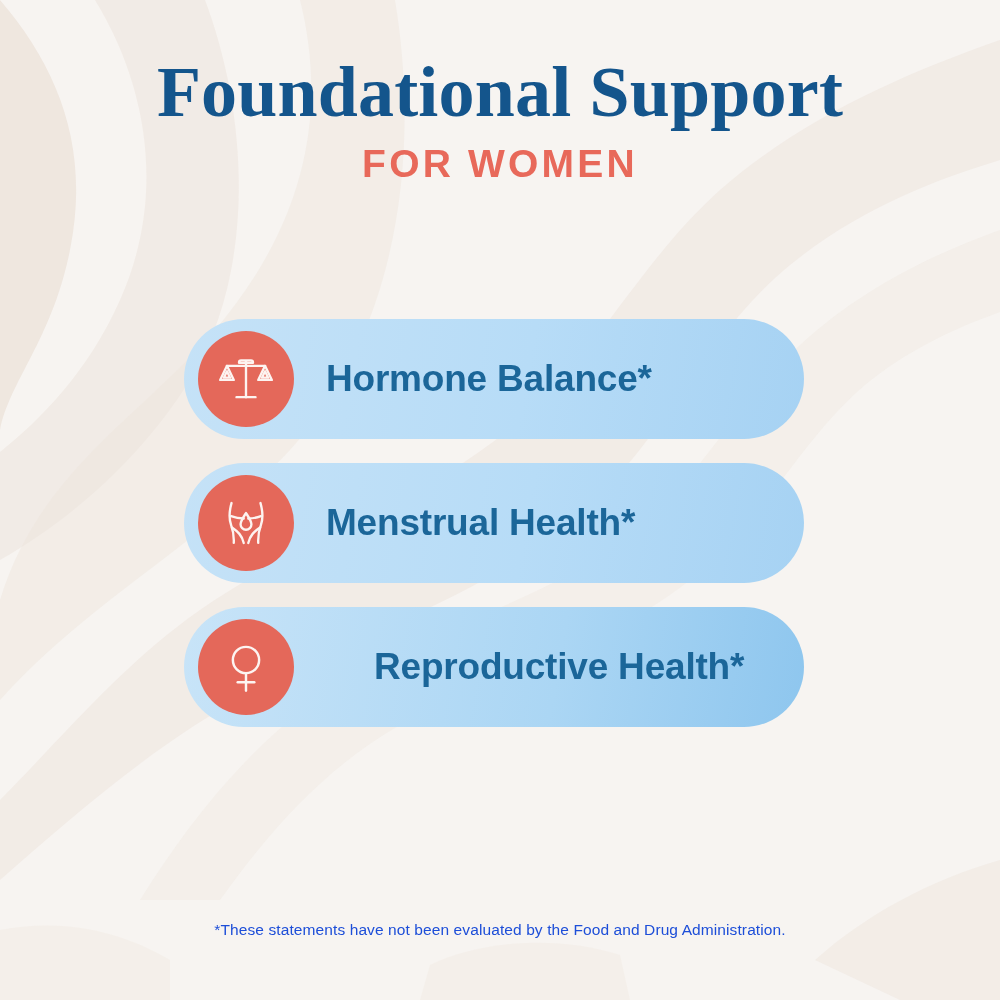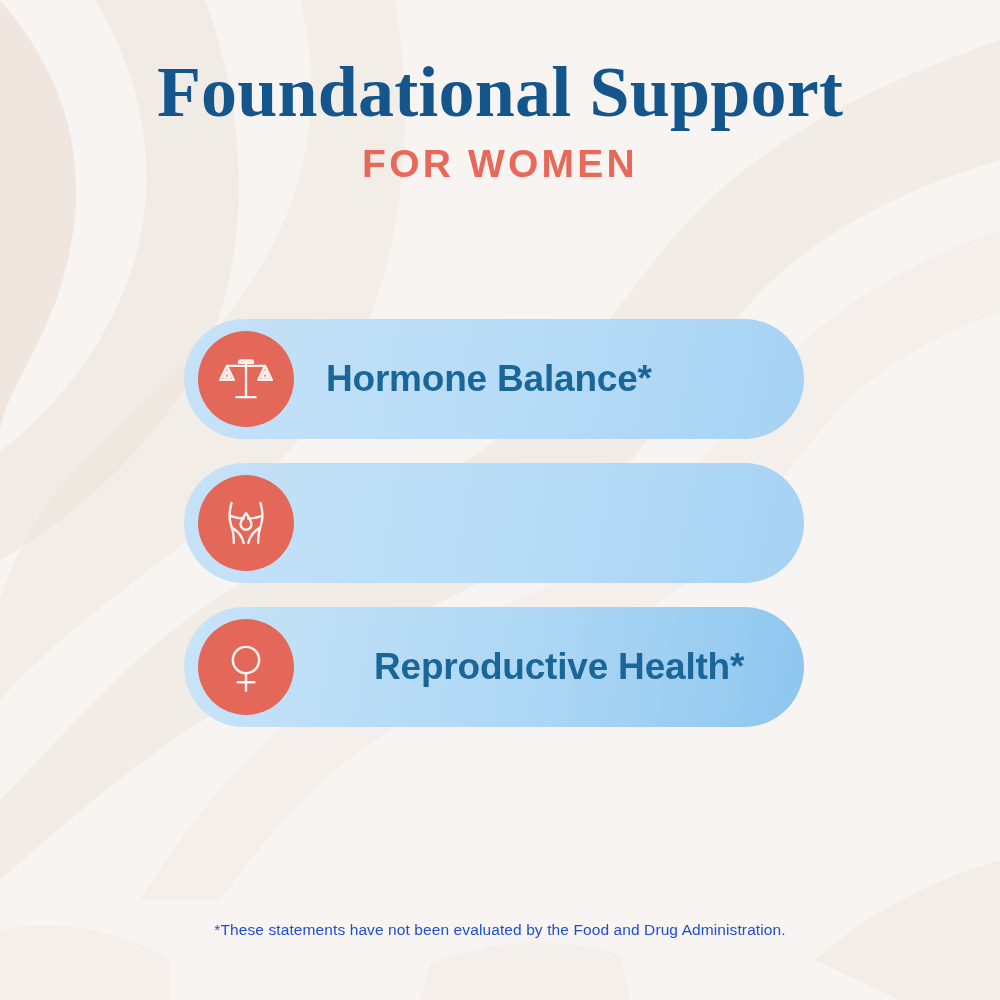--- a/index.html
+++ b/index.html
@@ -176,20 +176,21 @@
         <svg width="58" height="58" viewBox="0 0 64 64" fill="none" stroke="#FDF4F1" stroke-width="2.6" stroke-linecap="round" stroke-linejoin="round">
           <path d="M16 10 C13.5 19 13 27 15.5 34 C17.5 39.5 19 45 18.5 54"></path>
           <path d="M48 10 C50.5 19 51 27 48.5 34 C46.5 39.5 45 45 45.5 54"></path>
           <path d="M15.5 24.5 C21 26.5 25 27 29.5 27"></path>
           <path d="M48.5 24.5 C43 26.5 39 27 34.5 27"></path>
           <path d="M16.5 37 C23 41.5 27.5 45.5 29.5 54"></path>
           <path d="M47.5 37 C41 41.5 36.5 45.5 34.5 54"></path>
           <path d="M32 21 C35.5 26.5 38 30 38 33.5 A6 6 0 0 1 26 33.5 C26 30 28.5 26.5 32 21 Z"></path>
         </svg>
       </div>
+      <div class="pill-label">Menstrual Health*</div>
     </div>
 
     <div class="pill pill-4">
       <div class="icon-badge">
         <svg width="56" height="56" viewBox="0 0 64 64" fill="none" stroke="#FDF4F1" stroke-width="2.8" stroke-linecap="round" stroke-linejoin="round">
           <circle cx="32" cy="24" r="15"></circle>
           <path d="M32 39 L32 59"></path>
           <path d="M22.5 49.5 L41.5 49.5"></path>
         </svg>
       </div>

